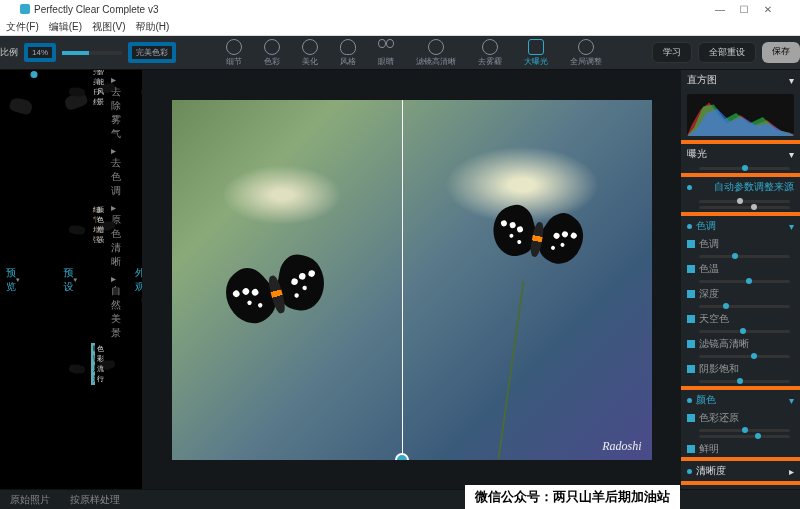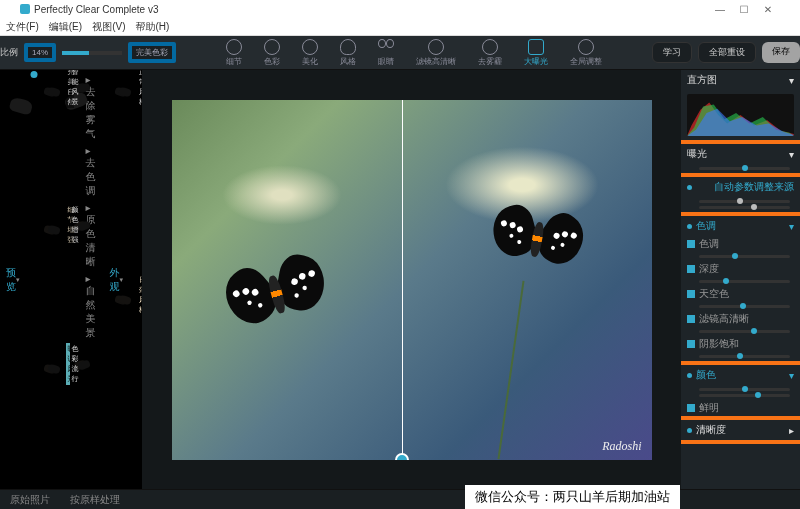--- a/index.html
+++ b/index.html
@@ -75,21 +75,21 @@
 .r-head{padding:3px 6px;font-size:9px;color:#ddd;display:flex;justify-content:space-between;align-items:center;cursor:pointer}
 .r-head .bullet{width:5px;height:5px;background:#3ac;border-radius:50%;margin-right:4px}
 .r-head.active{color:#3ac}
 .r-slider{margin:3px 10px 3px 18px;height:3px;background:#333;position:relative;border-radius:2px}
 .r-slider .knob{position:absolute;width:6px;height:6px;background:#bbb;border-radius:50%;top:-2px;transform:translateX(-50%)}
 .r-slider .knob.c{background:#3ac}
 .r-row{display:flex;align-items:center;padding:1px 6px;gap:4px;font-size:8px;color:#999}
 .r-row .ck{width:8px;height:8px;border:1px solid #555}
 .r-row .ck.on{background:#3ac;border-color:#3ac}
 .statusbar{height:20px;background:#1a1f22;border-top:1px solid #111;display:flex;align-items:center;padding:0 10px;gap:20px;font-size:9px;color:#888}
-.wechat{position:absolute;bottom:0;right:120px;background:#fff;color:#000;font-size:13px;padding:3px 10px;font-weight:400}
+.wechat{position:absolute;bottom:0;right:120px;background:#fff;color:#000;font-size:13px;padding:3px 10px;font-weight:700}
 ::-webkit-scrollbar{width:6px}
 ::-webkit-scrollbar-track{background:#1a1f22}
 ::-webkit-scrollbar-thumb{background:#3a4044;border-radius:3px}
 </style>
 </head>
 <body>
 
 <div class="titlebar">
   <div class="icon"></div>
   <span>Perfectly Clear Complete v3</span>
@@ -161,20 +161,24 @@
     <div class="section-h">
         <span>预览</span>
         <span class="tri">▾</span>
       </div>
     <div class="tiny-slider">
         <div class="fill" style="width:35%"></div>
         <div class="knob" style="left:35%"></div>
       </div>
     <div class="thumb-big"></div>
 
+    <div class="section-h">
+        <span>预设</span>
+        <span class="tri">▾</span>
+      </div>
     <div class="thumb-grid" id="preset-grid">
         <div class="thumb-sm ">
           <div class="cap">完美自然</div>
         </div>
         <div class="thumb-sm grey">
           <div class="cap">智能风景</div>
         </div>
         <div class="thumb-sm warm">
           <div class="cap">细节增强</div>
         </div>
@@ -289,20 +293,29 @@
               <div class="ck on"></div>
               <span>色调</span>
             </div>
             <div class="r-slider">
               <div class="knob c" style="left:40%"></div>
             </div>
           </div>
           <div>
             <div class="r-row">
               <div class="ck on"></div>
+              <span>色温</span>
+            </div>
+            <div class="r-slider">
+              <div class="knob c" style="left:55%"></div>
+            </div>
+          </div>
+          <div>
+            <div class="r-row">
+              <div class="ck on"></div>
               <span>深度</span>
             </div>
             <div class="r-slider">
               <div class="knob c" style="left:30%"></div>
             </div>
           </div>
           <div>
             <div class="r-row">
               <div class="ck on"></div>
               <span>天空色</span>
@@ -333,20 +346,24 @@
     </div>
 
     <div class="r-section">
       <div class="r-head active">
           <span class="bullet"></span>
           <span>颜色</span>
           <span style="margin-left:auto">▾</span>
         </div>
       <div id="color-rows">
           <div>
+            <div class="r-row">
+              <div class="ck on"></div>
+              <span>色彩还原</span>
+            </div>
             <div class="r-slider">
               <div class="knob c" style="left:50%"></div>
             </div>
           </div>
           <div>
             <div class="r-slider">
               <div class="knob c" style="left:65%"></div>
             </div>
           </div>
         </div>

